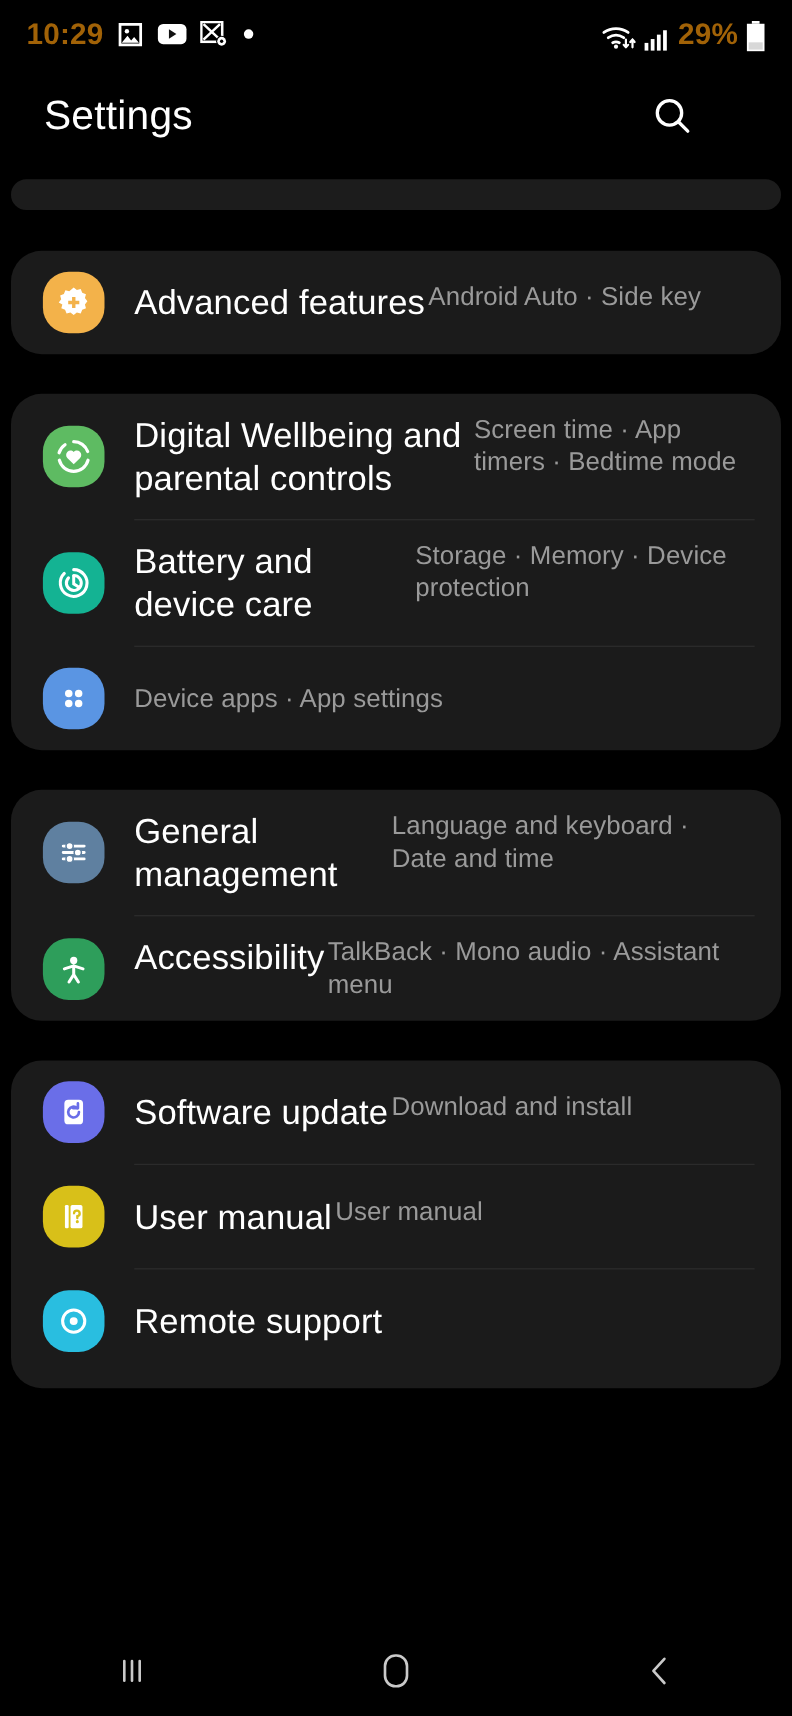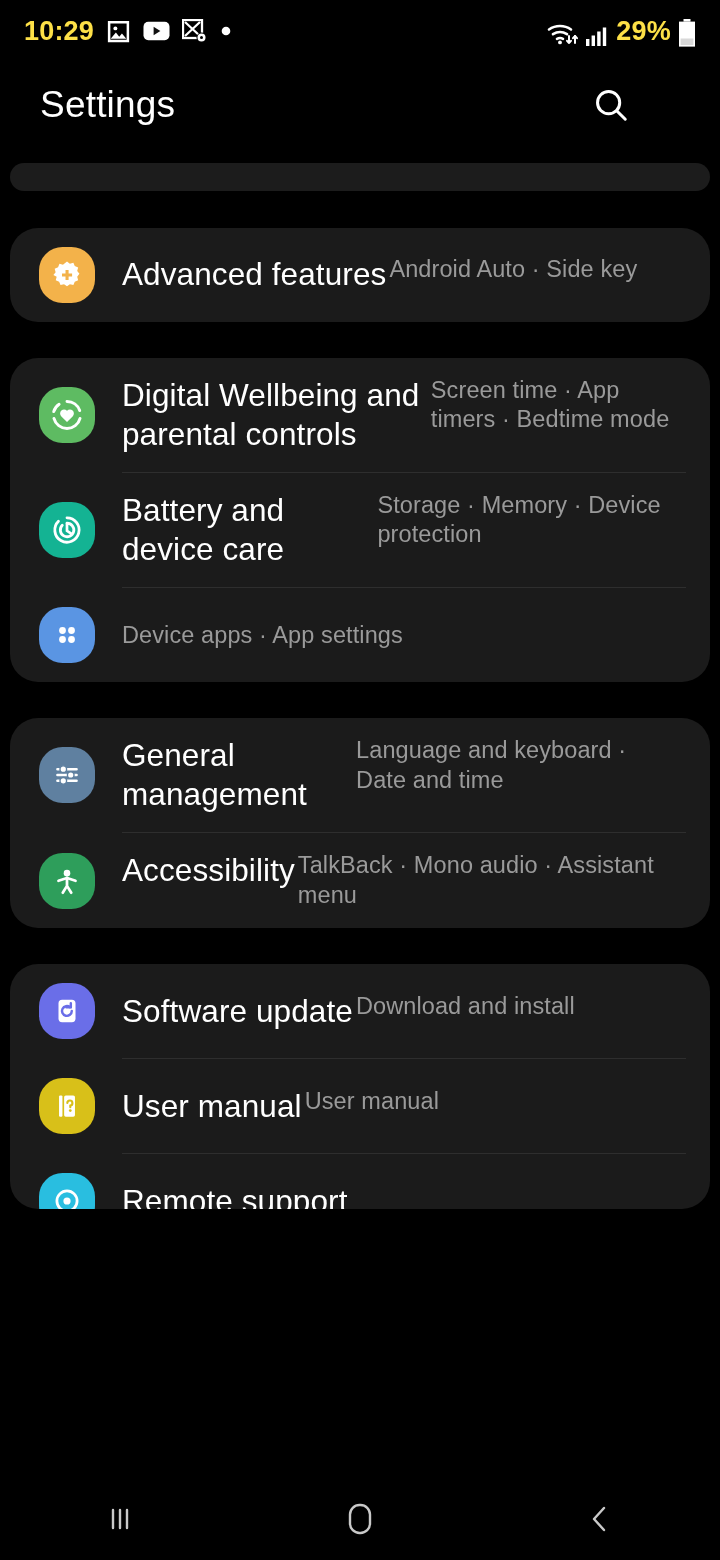--- a/index.html
+++ b/index.html
@@ -8,21 +8,21 @@
     background:#000;
     font-family:"Liberation Sans", sans-serif;
     overflow:hidden;
   }
   .phone { position:relative; width:720px; height:1560px; background:#000; }
 
   
   .statusbar {
     position:absolute; top:0; left:0; width:720px; height:62px;
     display:flex; align-items:center; padding:0 24px;
-    color:#fde047;
+    color:#a16207;
   }
   .sb-left { display:flex; align-items:center; gap:12px; }
   .sb-clock { font-size:27px; font-weight:700; letter-spacing:.2px; line-height:1; }
   .sb-right { margin-left:auto; display:flex; align-items:flex-end; gap:7px; }
   .sb-batt-text { font-size:27px; font-weight:700; letter-spacing:.2px; }
   .sb-ico { display:block; }
 
   
   .titlebar {
     position:absolute; top:62px; left:0; width:677px; height:86px;
@@ -257,21 +257,21 @@
             </svg>
           </div>
         </div>
         <div class="txt">
           <div class="row-title">Accessibility</div>
           <div class="row-sub">TalkBack  ·  Mono audio  ·  Assistant menu</div>
         </div>
       </div>
     </div>
 
-    <div class="card clipped" style="height:245px;">
+    <div class="card clipped" style="height:298px;">
 
       <div class="row">
         <div class="icon-wrap">
           <div class="sq" style="background:#6A6EE8">
             <svg width="34" height="34" viewBox="0 0 32 32">
               <rect x="8" y="5.5" width="16" height="21" rx="3.4" fill="#fff"></rect>
               <path d="M20.5 16a4.6 4.6 0 1 1-1.6-3.5" fill="none" stroke="#6A6EE8" stroke-width="2.3" stroke-linecap="round"></path>
               <path d="M19.6 8.6v4h-4" fill="none" stroke="#6A6EE8" stroke-width="2.3" stroke-linecap="round" stroke-linejoin="round"></path>
             </svg>
           </div>

